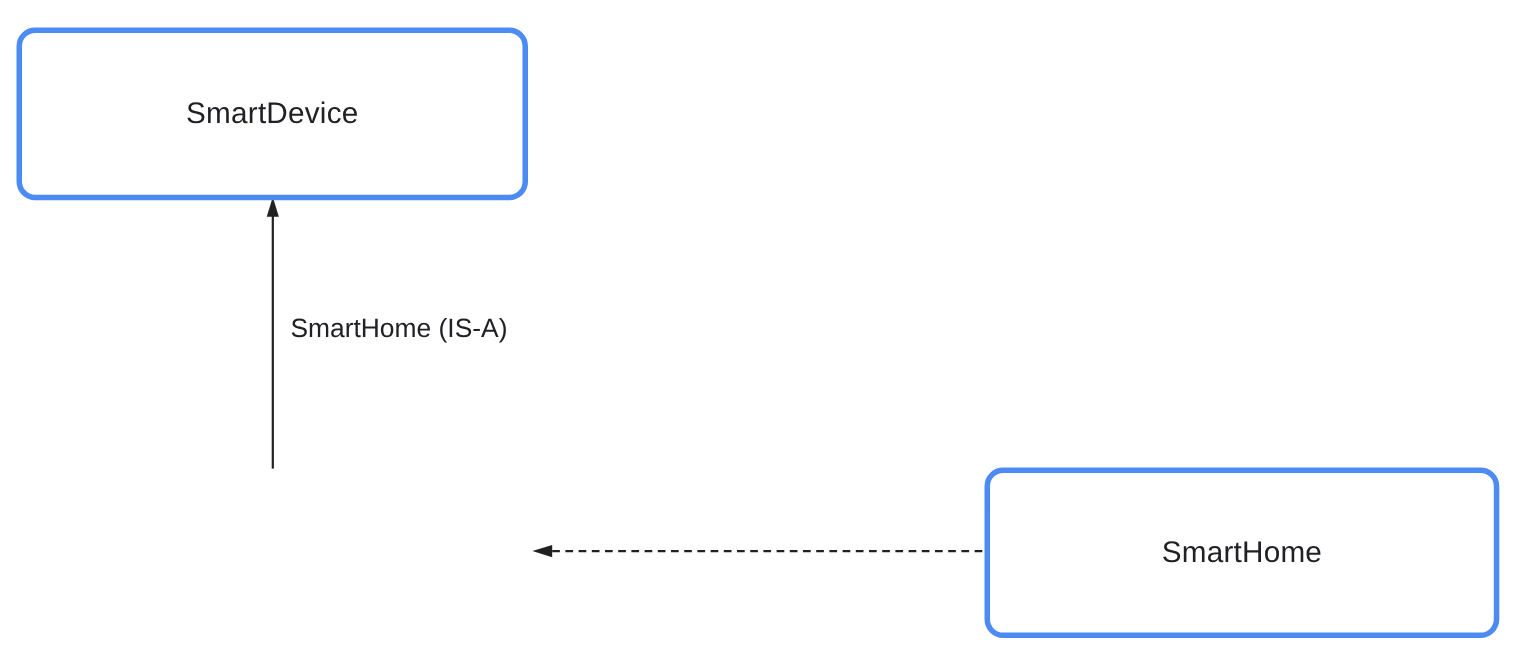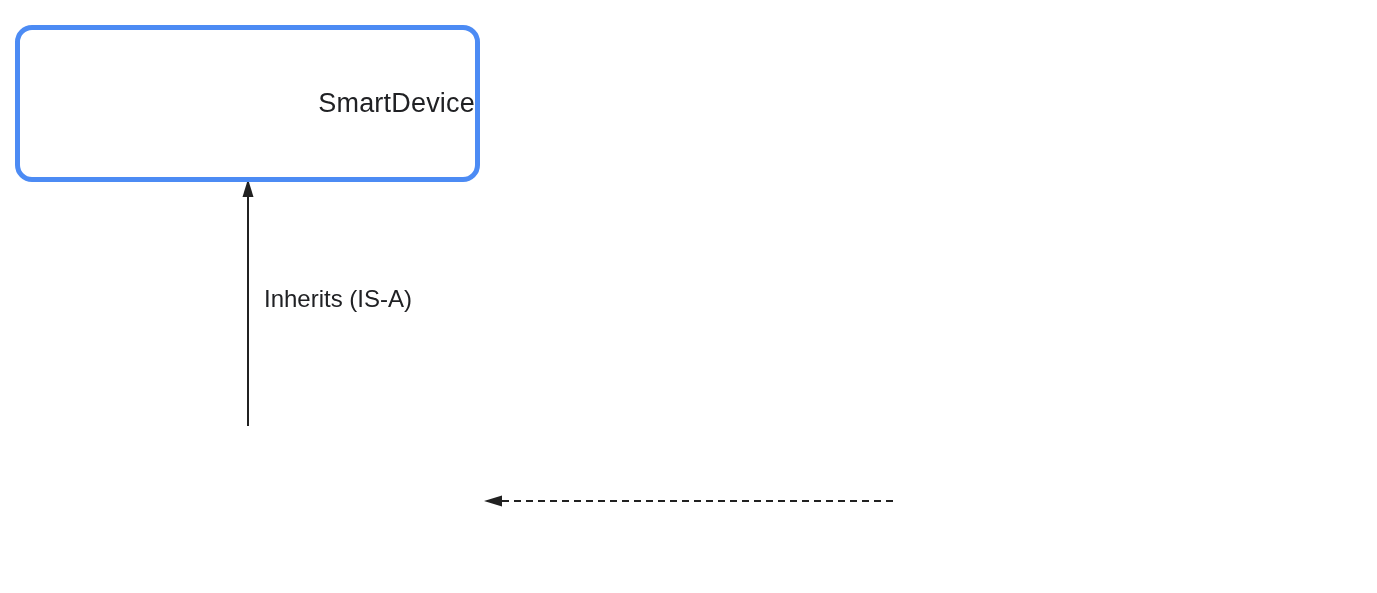--- a/index.html
+++ b/index.html
@@ -24,21 +24,21 @@
     pointer-events: none;
   }
   .node {
     position: absolute;
     box-sizing: border-box;
     border: 5px solid var(--node_border, #4C8BF4);
     border-radius: 17px;
     background: #ffffff;
     display: flex;
     align-items: center;
-    justify-content: flex-end;
+    justify-content: center;
   }
   .node-label {
     font-size: 27px;
     font-weight: 500;
     color: var(--text, #202124);
     letter-spacing: 0.2px;
     white-space: nowrap;
   }
   .node-smart-device   { left: 15px;  top: 25px;  width: 465px; height: 157px; }
   .node-smart-tv-device{ left: 15px;  top: 426px; width: 467px; height: 152px; }
@@ -69,17 +69,20 @@
       <line x1="893" y1="501" x2="500" y2="501" stroke="#212121" stroke-width="2" stroke-dasharray="7 5"></line>
       <polygon points="484,501 502,495.5 502,506.5" fill="#212121"></polygon>
     </g>
   </svg>
 
   <div class="node node-smart-device">
     <span class="node-label">SmartDevice</span>
   </div>
 
 
+  <div class="node node-smart-home">
+    <span class="node-label">SmartHome</span>
+  </div>
 
-  <div class="edge-label edge-label-inherits">Inherits (IS-A)</div>
+  <div class="edge-label edge-label-inherits">SmartHome (IS-A)</div>
 
 
 </div>
 
 </body></html>

